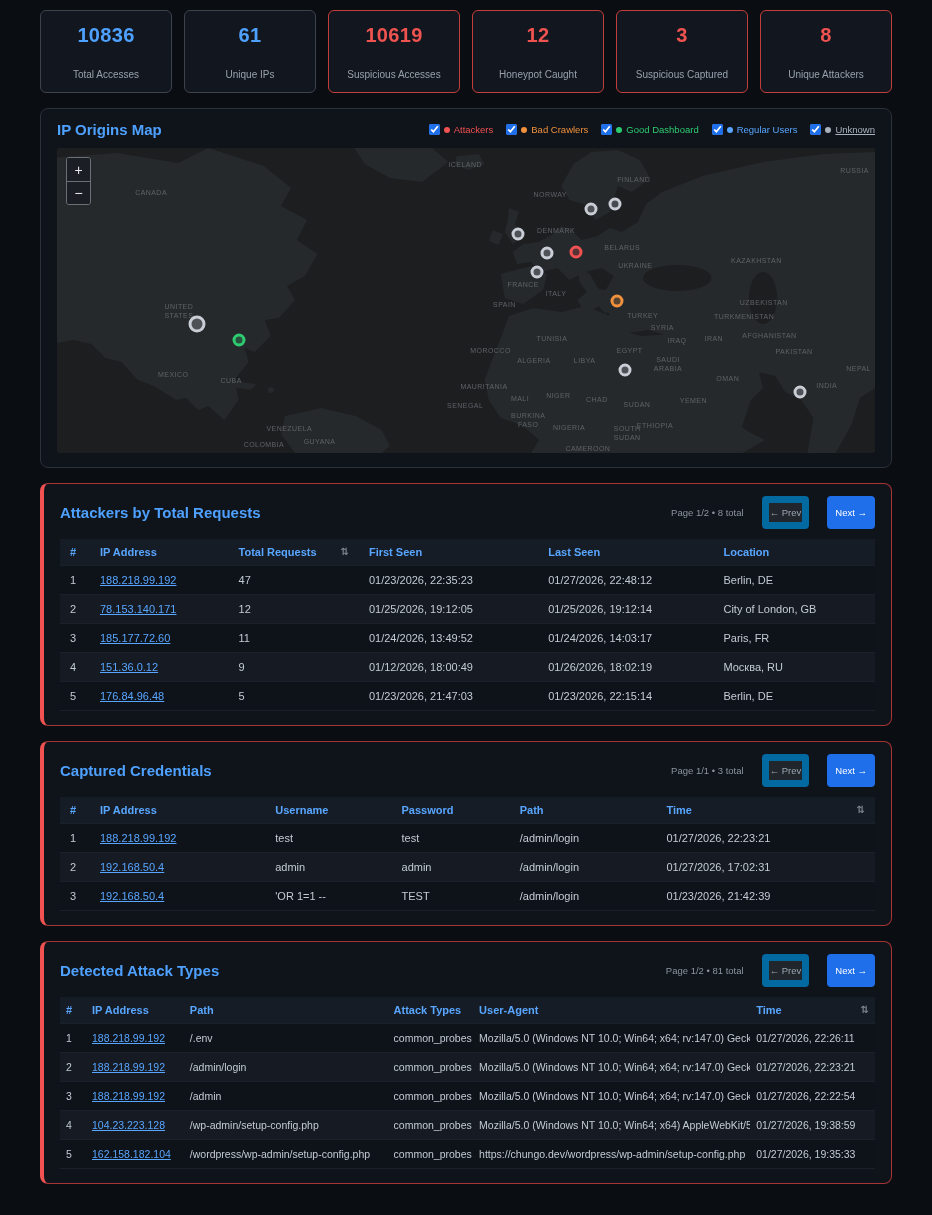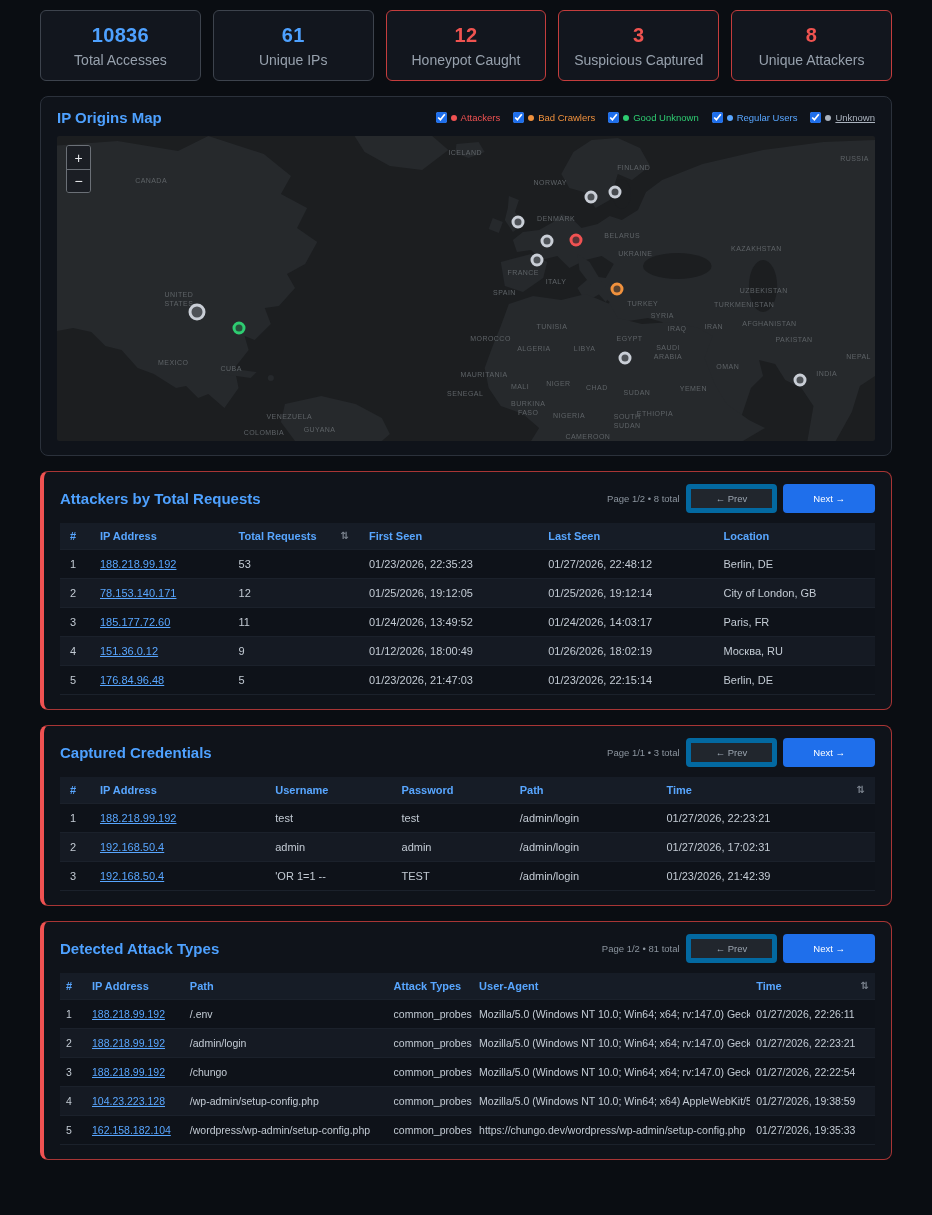--- a/index.html
+++ b/index.html
@@ -12,36 +12,36 @@
   .app-title{color:#3b82f6;font-size:19px;font-weight:bold}
   .export-btn{position:absolute;right:14px;top:9px;background:#22a24c;color:#06130a;font-size:10px;
     font-weight:bold;border:1px solid #2dbd5d;border-radius:4px;padding:5px 9px;cursor:pointer}
 
   
   .stats{display:flex;gap:12px;padding:10px 40px 0}
   .stat-card{flex:1;background:#12161e;border:1px solid #3d434d;border-radius:6px;text-align:center;padding:13px 4px 12px}
   .stat-card.red{border-color:#c43d3d}
   .stat-value{font-size:20px;font-weight:bold;color:#4ea1ff;letter-spacing:.3px}
   .stat-card.red .stat-value{color:#ef5350}
-  .stat-label{font-size:14px;color:#97a1ad;margin-top:5px}
+  .stat-label{font-size:10px;color:#97a1ad;margin-top:22px}
 
   
   .tabs{margin:20px 40px 0;padding:0 10px 10px;border-bottom:1px solid #262c36;display:flex;gap:30px}
   .tab{color:#58a6ff;font-size:11px;text-decoration:underline;cursor:pointer}
 
   
   .panel{margin:15px 40px 0;background:#0f131a;border:1px solid #2b313b;border-radius:8px;padding:12px 16px 14px}
   .panel.red-panel{border:1px solid #a83535;border-left:4px solid #f05252}
   .panel-head{display:flex;align-items:center;justify-content:space-between;margin-bottom:10px}
   .panel-title{color:#4ea1ff;font-size:15px;font-weight:bold}
 
   
-  .pager{display:flex;align-items:center;gap:6px}
+  .pager{display:flex;align-items:center;gap:18px}
   .pager-info{color:#8b949e;font-size:9.5px}
-  .btn{font-size:9.5px;padding:4px 25px;border-radius:4px;border:5px solid #0369a1;cursor:pointer;
+  .btn{font-size:9.5px;padding:4px 1px;border-radius:4px;border:7px solid #0369a1;cursor:pointer;
     font-family:"Liberation Sans","DejaVu Sans",sans-serif}
   .btn.prev{background:#21262d;color:#9aa4af}
   .btn.next{background:#1f6feb;color:#fff;border-color:#1f6feb}
 
   
   .legend{display:flex;gap:13px;align-items:center}
   .legend-item{display:flex;gap:4px;align-items:center;font-size:9.5px;cursor:pointer}
   .legend-item input{width:11px;height:11px;accent-color:#1f6feb;margin:0;cursor:pointer}
   .legend .dot{width:6px;height:6px;border-radius:50%;display:inline-block}
 
@@ -95,20 +95,24 @@
 
 
   <section class="stats">
     <div class="stat-card blue">
       <div class="stat-value">10836</div>
       <div class="stat-label">Total Accesses</div>
     </div>
     <div class="stat-card blue">
       <div class="stat-value">61</div>
       <div class="stat-label">Unique IPs</div>
+    </div>
+    <div class="stat-card red">
+      <div class="stat-value">10619</div>
+      <div class="stat-label">Suspicious Accesses</div>
     </div>
     <div class="stat-card red">
       <div class="stat-value">12</div>
       <div class="stat-label">Honeypot Caught</div>
     </div>
     <div class="stat-card red">
       <div class="stat-value">3</div>
       <div class="stat-label">Suspicious Captured</div>
     </div>
     <div class="stat-card red">
@@ -128,21 +132,21 @@
             <span style="color: rgb(240, 82, 82);">Attackers</span>
           </label>
           <label class="legend-item">
             <input type="checkbox" checked="" style="">
             <span class="dot" style="background: rgb(240, 145, 61);"></span>
             <span style="color: rgb(240, 145, 61);">Bad Crawlers</span>
           </label>
           <label class="legend-item">
             <input type="checkbox" checked="" style="">
             <span class="dot" style="background: rgb(46, 204, 113);"></span>
-            <span style="color: rgb(46, 204, 113);">Good Unknown</span>
+            <span style="color: rgb(46, 204, 113);">Good Dashboard</span>
           </label>
           <label class="legend-item">
             <input type="checkbox" checked="" style="">
             <span class="dot" style="background: rgb(88, 166, 255);"></span>
             <span style="color: rgb(88, 166, 255);">Regular Users</span>
           </label>
           <label class="legend-item">
             <input type="checkbox" checked="" style="">
             <span class="dot" style="background: rgb(170, 178, 189);"></span>
             <span style="color: rgb(170, 178, 189); text-decoration: underline;">Unknown</span>
@@ -258,21 +262,21 @@
             <th>Total Requests<span class="sort">⇅</span></th>
             <th>First Seen</th>
             <th>Last Seen</th>
             <th>Location</th>
           </tr>
         </thead>
         <tbody>
           <tr>
             <td>1</td>
             <td><a class="ip-link">188.218.99.192</a></td>
-            <td>53</td>
+            <td>47</td>
             <td>01/23/2026, 22:35:23</td>
             <td>01/27/2026, 22:48:12</td>
             <td>Berlin, DE</td>
           </tr>
           <tr>
             <td>2</td>
             <td><a class="ip-link">78.153.140.171</a></td>
             <td>12</td>
             <td>01/25/2026, 19:12:05</td>
             <td>01/25/2026, 19:12:14</td>
@@ -388,21 +392,21 @@
             <td>2</td>
             <td><a class="ip-link">188.218.99.192</a></td>
             <td>/admin/login</td>
             <td>common_probes</td>
             <td>Mozilla/5.0 (Windows NT 10.0; Win64; x64; rv:147.0) Gecko/20</td>
             <td>01/27/2026, 22:23:21</td>
           </tr>
           <tr>
             <td>3</td>
             <td><a class="ip-link">188.218.99.192</a></td>
-            <td>/chungo</td>
+            <td>/admin</td>
             <td>common_probes</td>
             <td>Mozilla/5.0 (Windows NT 10.0; Win64; x64; rv:147.0) Gecko/20</td>
             <td>01/27/2026, 22:22:54</td>
           </tr>
           <tr>
             <td>4</td>
             <td><a class="ip-link">104.23.223.128</a></td>
             <td>/wp-admin/setup-config.php</td>
             <td>common_probes</td>
             <td>Mozilla/5.0 (Windows NT 10.0; Win64; x64) AppleWebKit/537.36</td>

